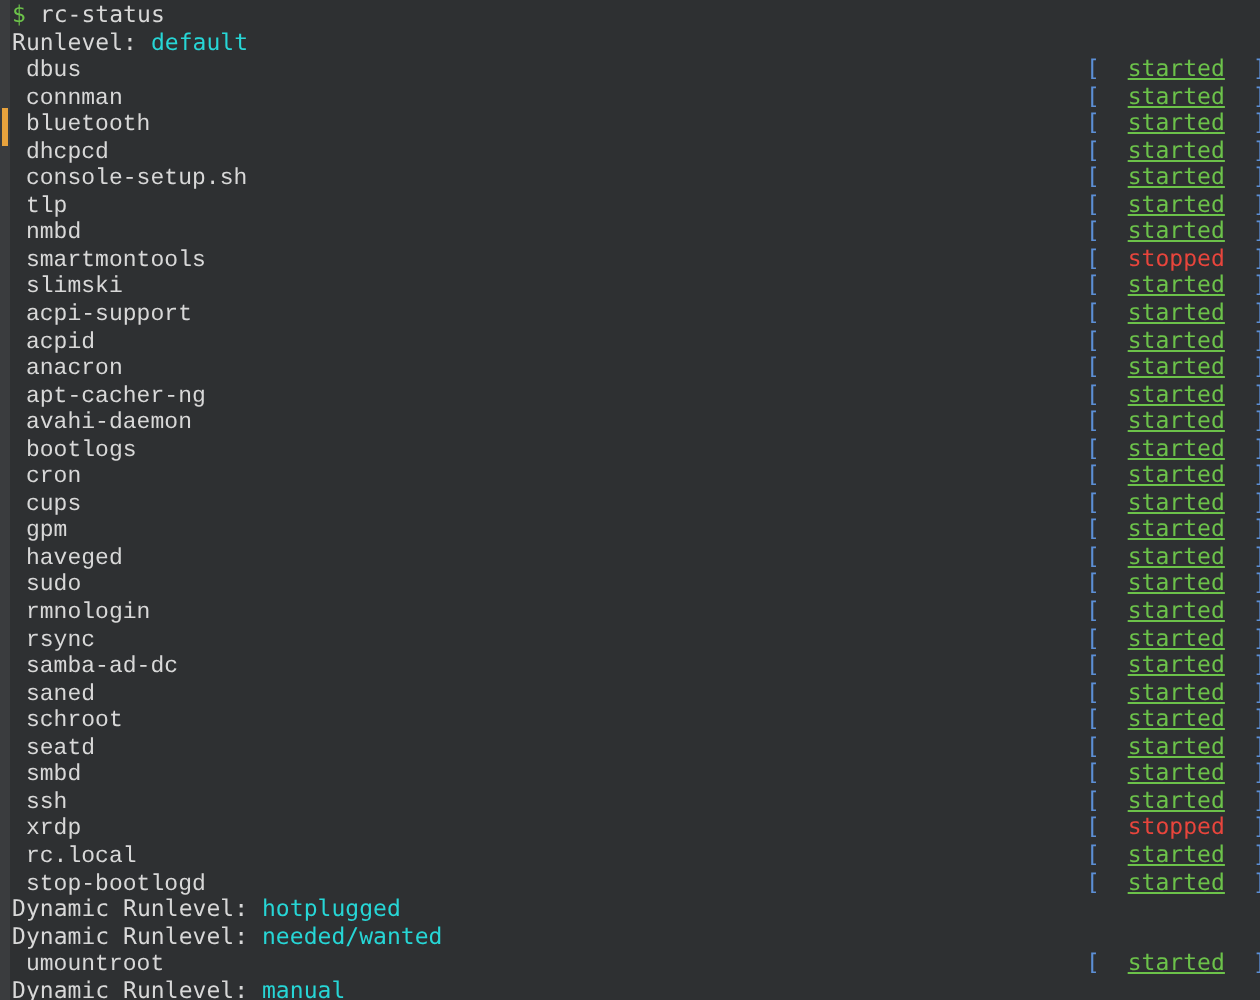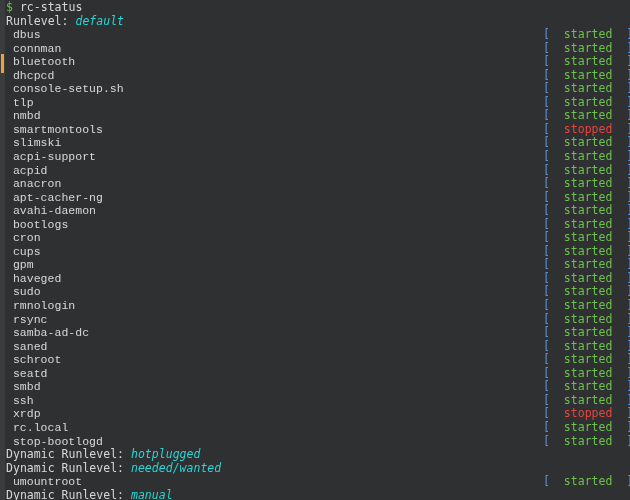--- a/index.html
+++ b/index.html
@@ -55,24 +55,24 @@
     position: relative;
     display: block;
   }
   .status {
     position: absolute;
     left: 537px;
     top: 0;
     white-space: pre;
   }
   .bracket { color: #5c8fd6; }
-  .started { color: #6cc24a; }
+  .started { color: #6cc24a; text-decoration: underline; }
   .stopped { color: #e8453c; }
   .white   { color: #d8d8d8; }
-  .cyan    { color: #27d6d6; font-style: italic; }
+  .cyan    { color: #27d6d6; }
   .green   { color: #6cc24a; }
   .indent  { padding-left: 6.95px; font-family: Liberation Mono, monospace; }
 </style>
 </head>
 <body>
 
 <div id="terminal">
 
   <div id="scrollbar-track">
     <div id="scrollbar-thumb"></div>

